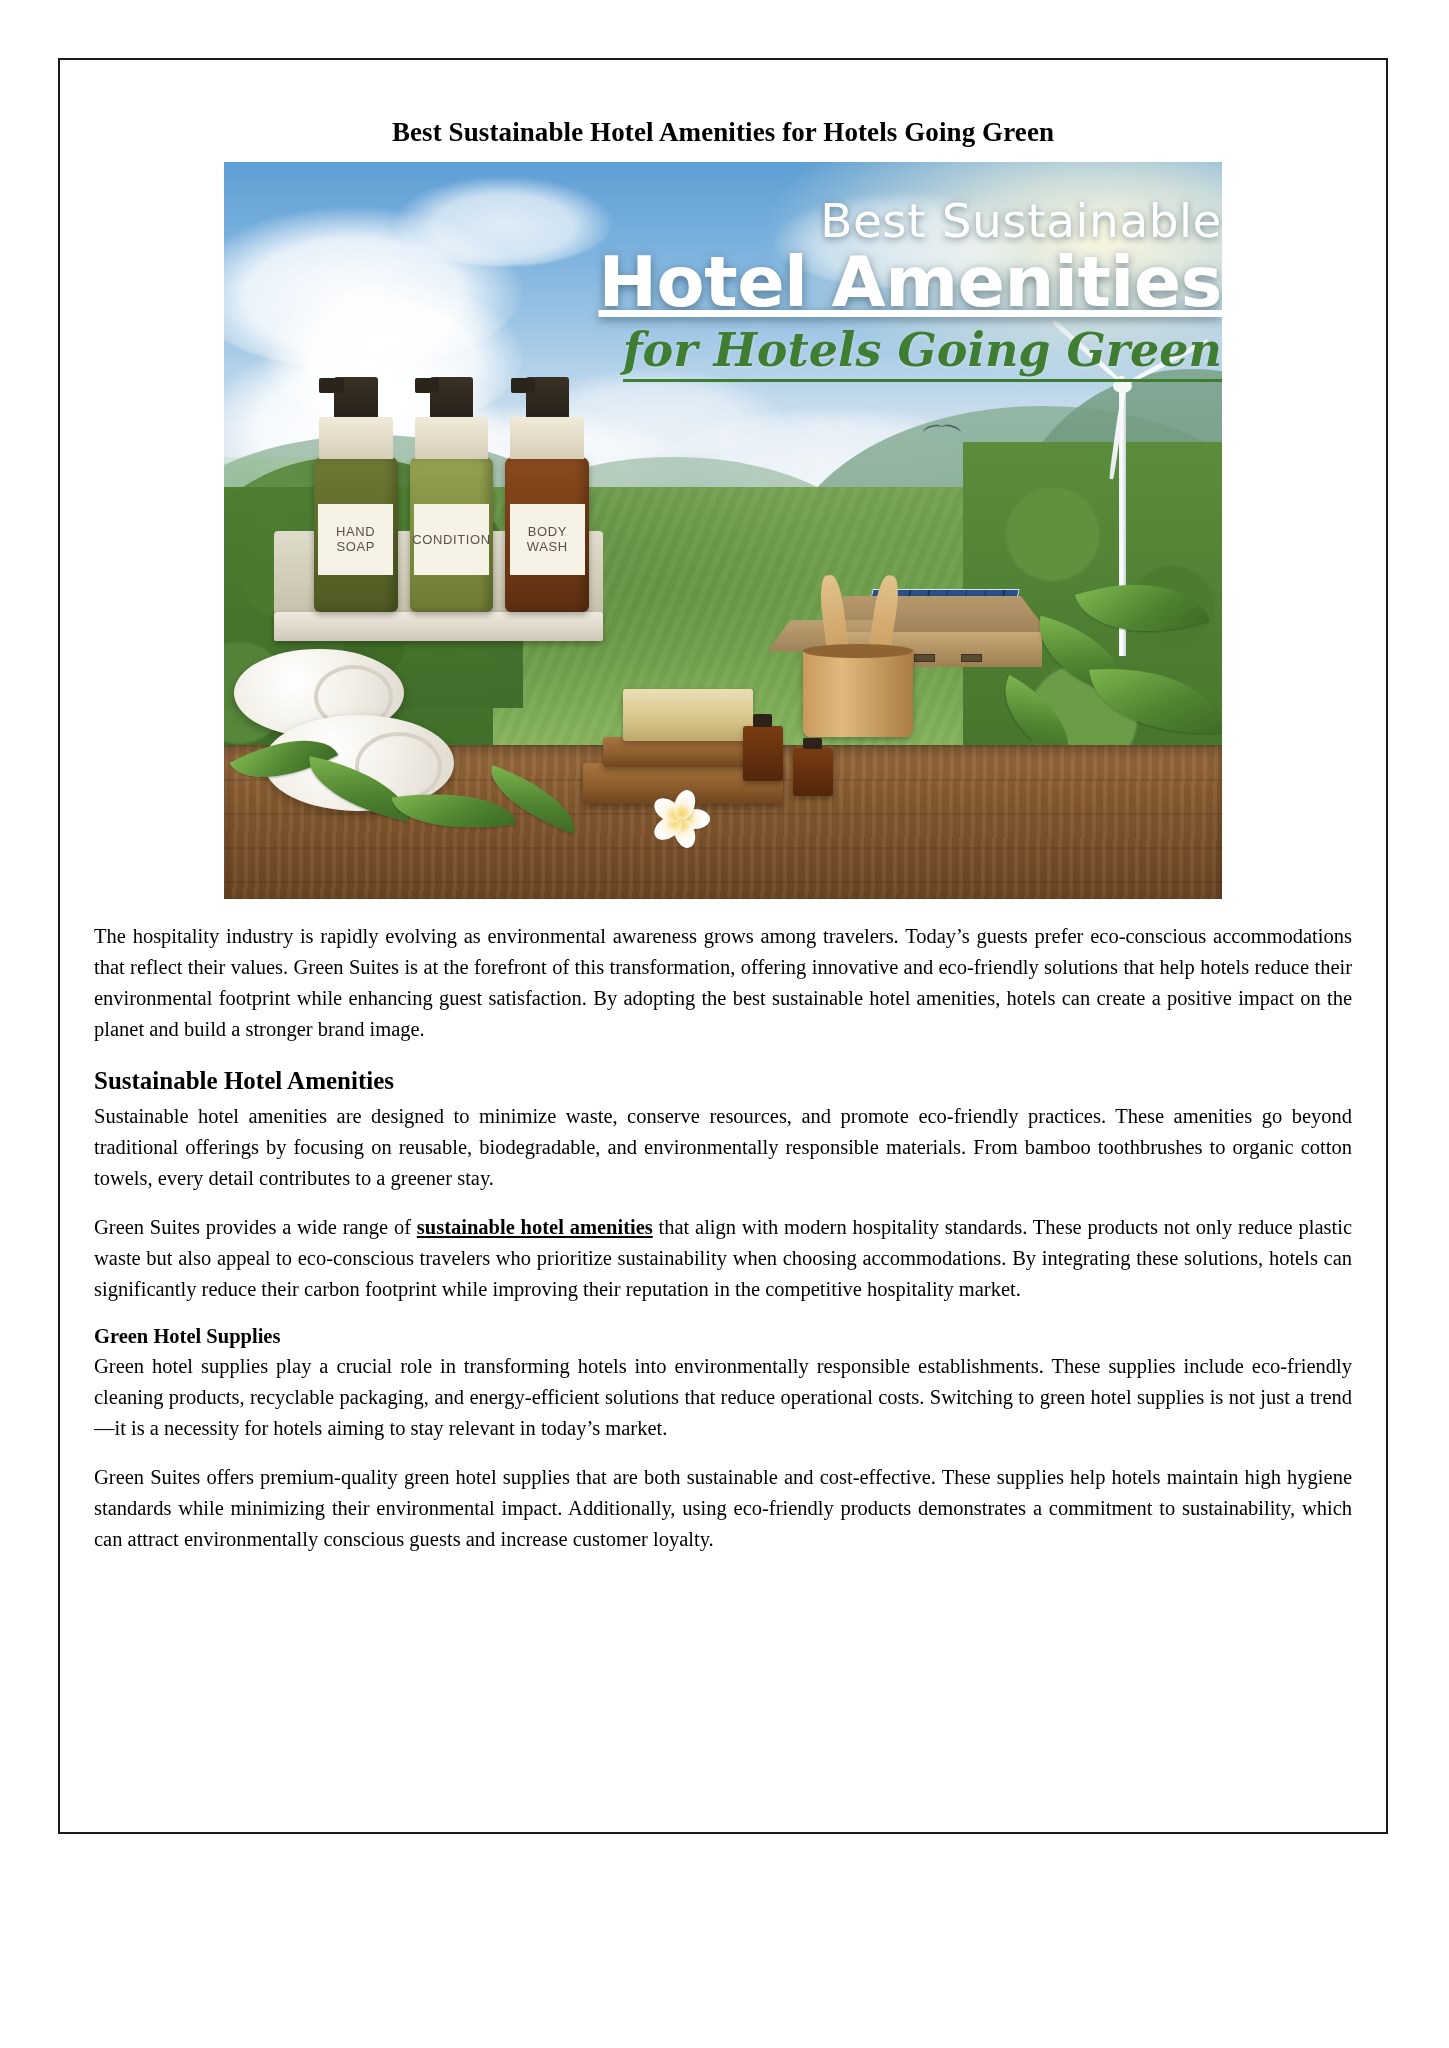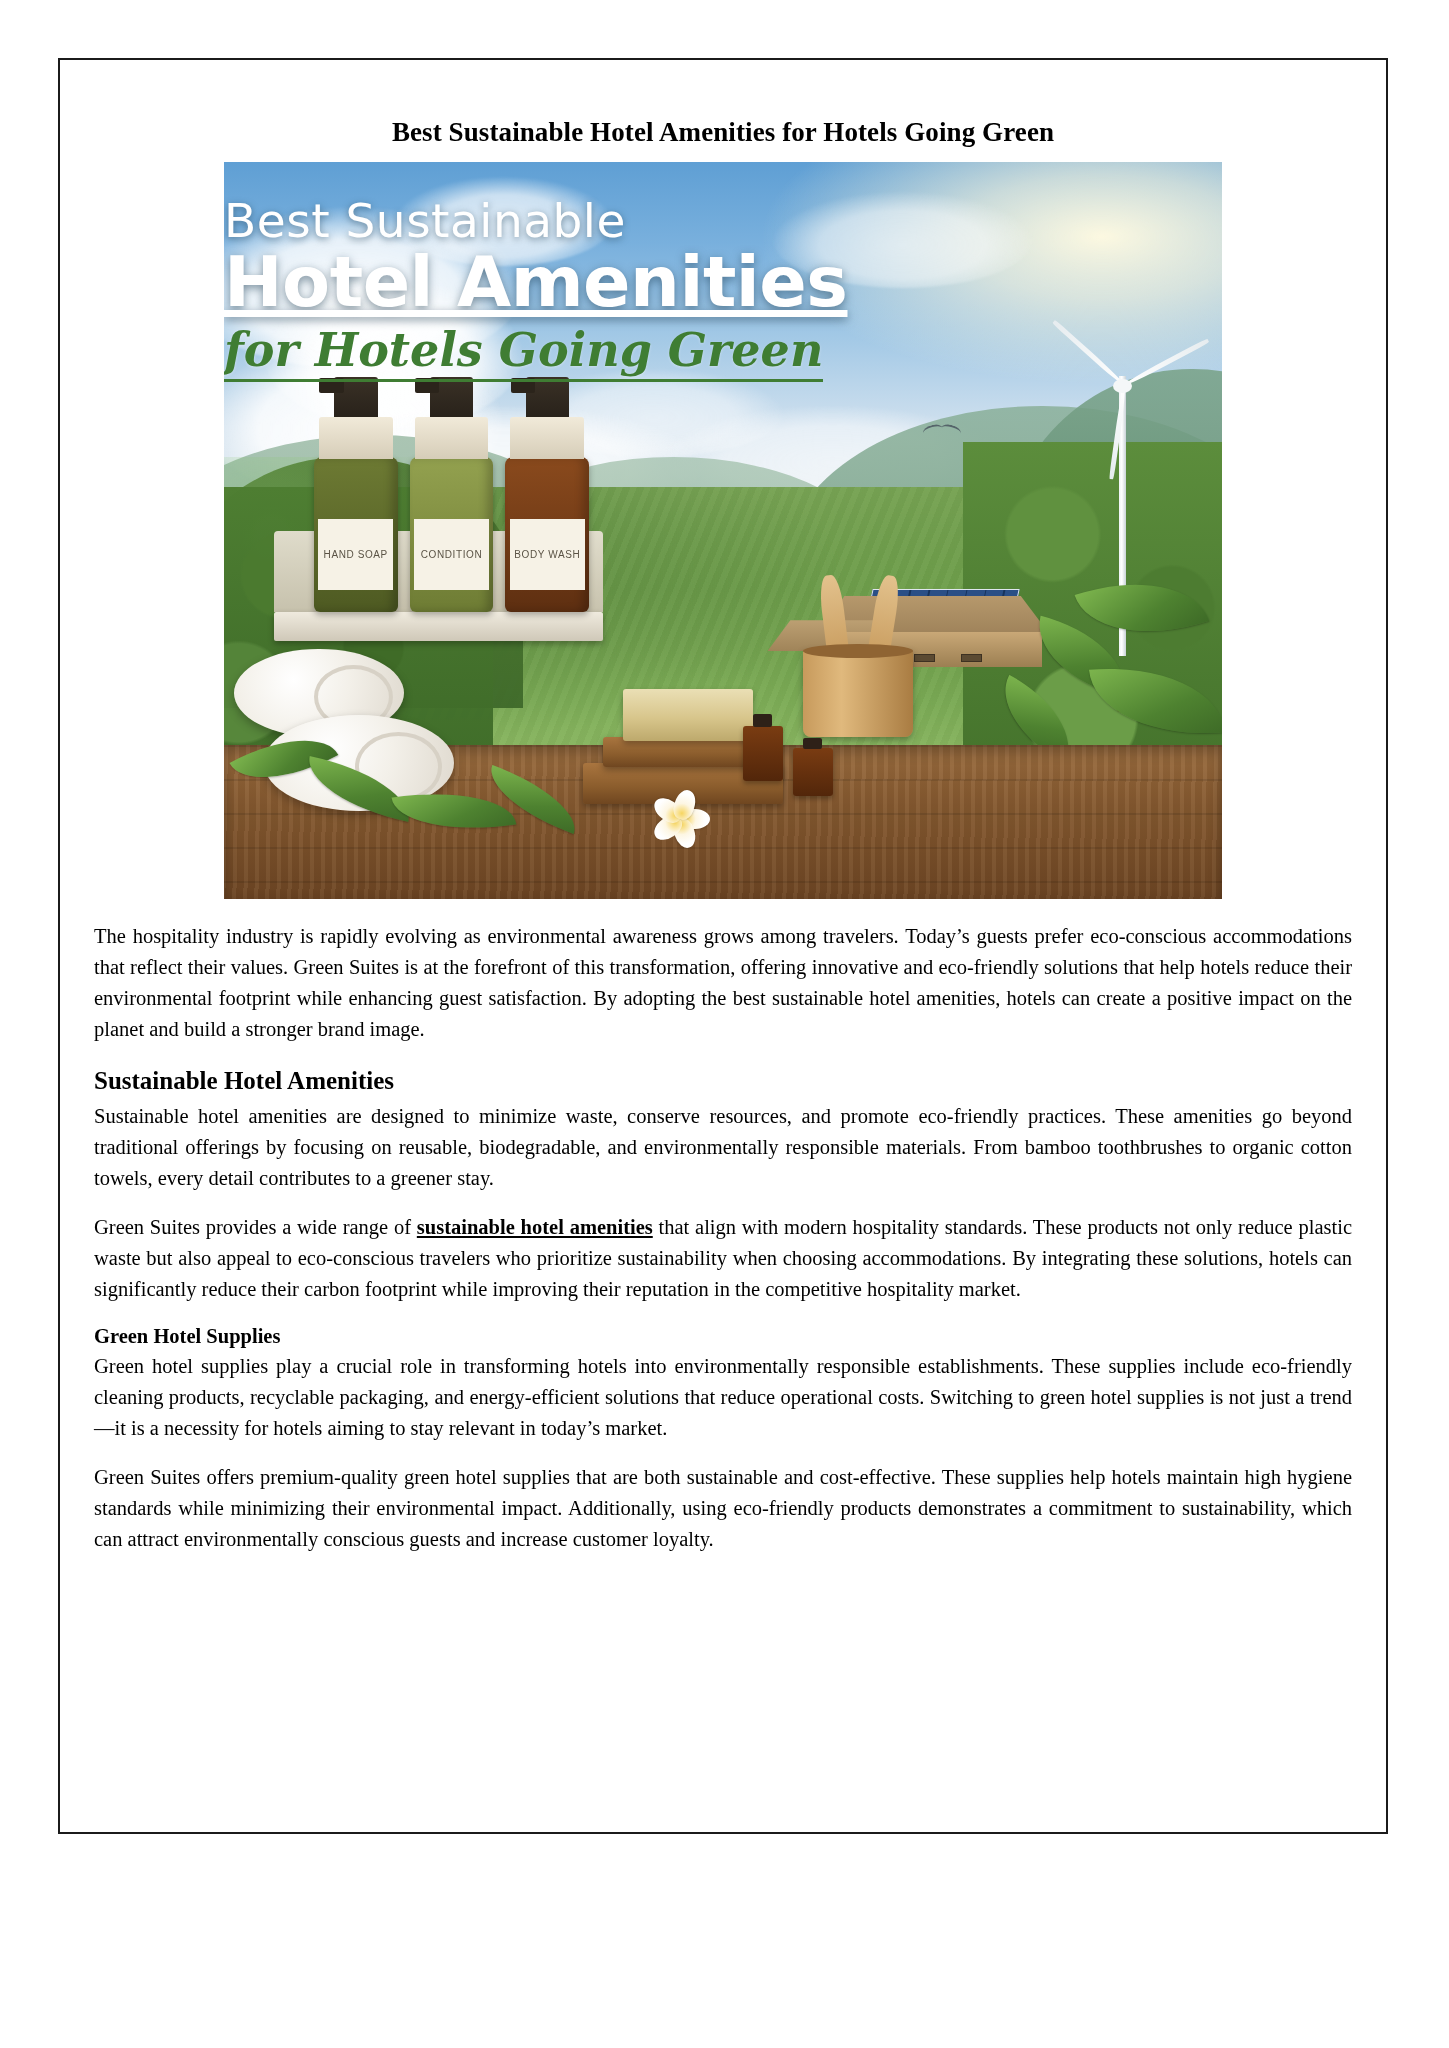--- a/index.html
+++ b/index.html
@@ -272,23 +272,22 @@
   .bottle .pump:after{
     content:""; position:absolute; left:-34%; top: 2%;
     width: 56%; height: 34%;
     background:#2b241b; border-radius: 2px;
   }
   .bottle .label {
     position:absolute; left: 5%; top: 30%; width: 90%; height: 46%;
     background: #f6f2e6;
     display:flex; align-items:center; justify-content:center;
     font-family: "Liberation Sans", sans-serif;
-    font-size: 10px; letter-spacing: .6px; color:#5a5345;
+    font-size: 13px; letter-spacing: .6px; color:#5a5345;
     text-align:center;
-    margin-top:15px;
   }
   .bo1 { left: 9%;   background: linear-gradient(180deg, #6d7a33 0%, #4e5a22 100%); }
   .bo2 { left: 18.6%;background: linear-gradient(180deg, #93a14f 0%, #6e7c34 100%); }
   .bo3 { left: 28.2%;background: linear-gradient(180deg, #8a4a1d 0%, #5e2f11 100%); }
 
   
   .towel {
     position:absolute;
     border-radius: 50%;
     background: radial-gradient(circle at 35% 35%, #ffffff 0%, #f3f0e9 45%, #ddd7cc 100%);
@@ -366,21 +365,21 @@
   }
   .flower i:nth-child(1){ transform: rotate(0deg); }
   .flower i:nth-child(2){ transform: rotate(72deg); }
   .flower i:nth-child(3){ transform: rotate(144deg); }
   .flower i:nth-child(4){ transform: rotate(216deg); }
   .flower i:nth-child(5){ transform: rotate(288deg); }
 
   
   .hero-text {
     position:absolute; left: 0; right: 0; top: 4.5%;
-    text-align: left;
+    text-align: right;
     pointer-events: none;
   }
   .ht-line1 {
     font-family: "DejaVu Sans", "Liberation Sans", sans-serif;
     font-size: 47px;
     font-weight: 400;
     color: #ffffff;
     letter-spacing: 0.5px;
     text-shadow: 0 2px 7px rgba(30,60,80,.55);
     line-height: 1.05;

